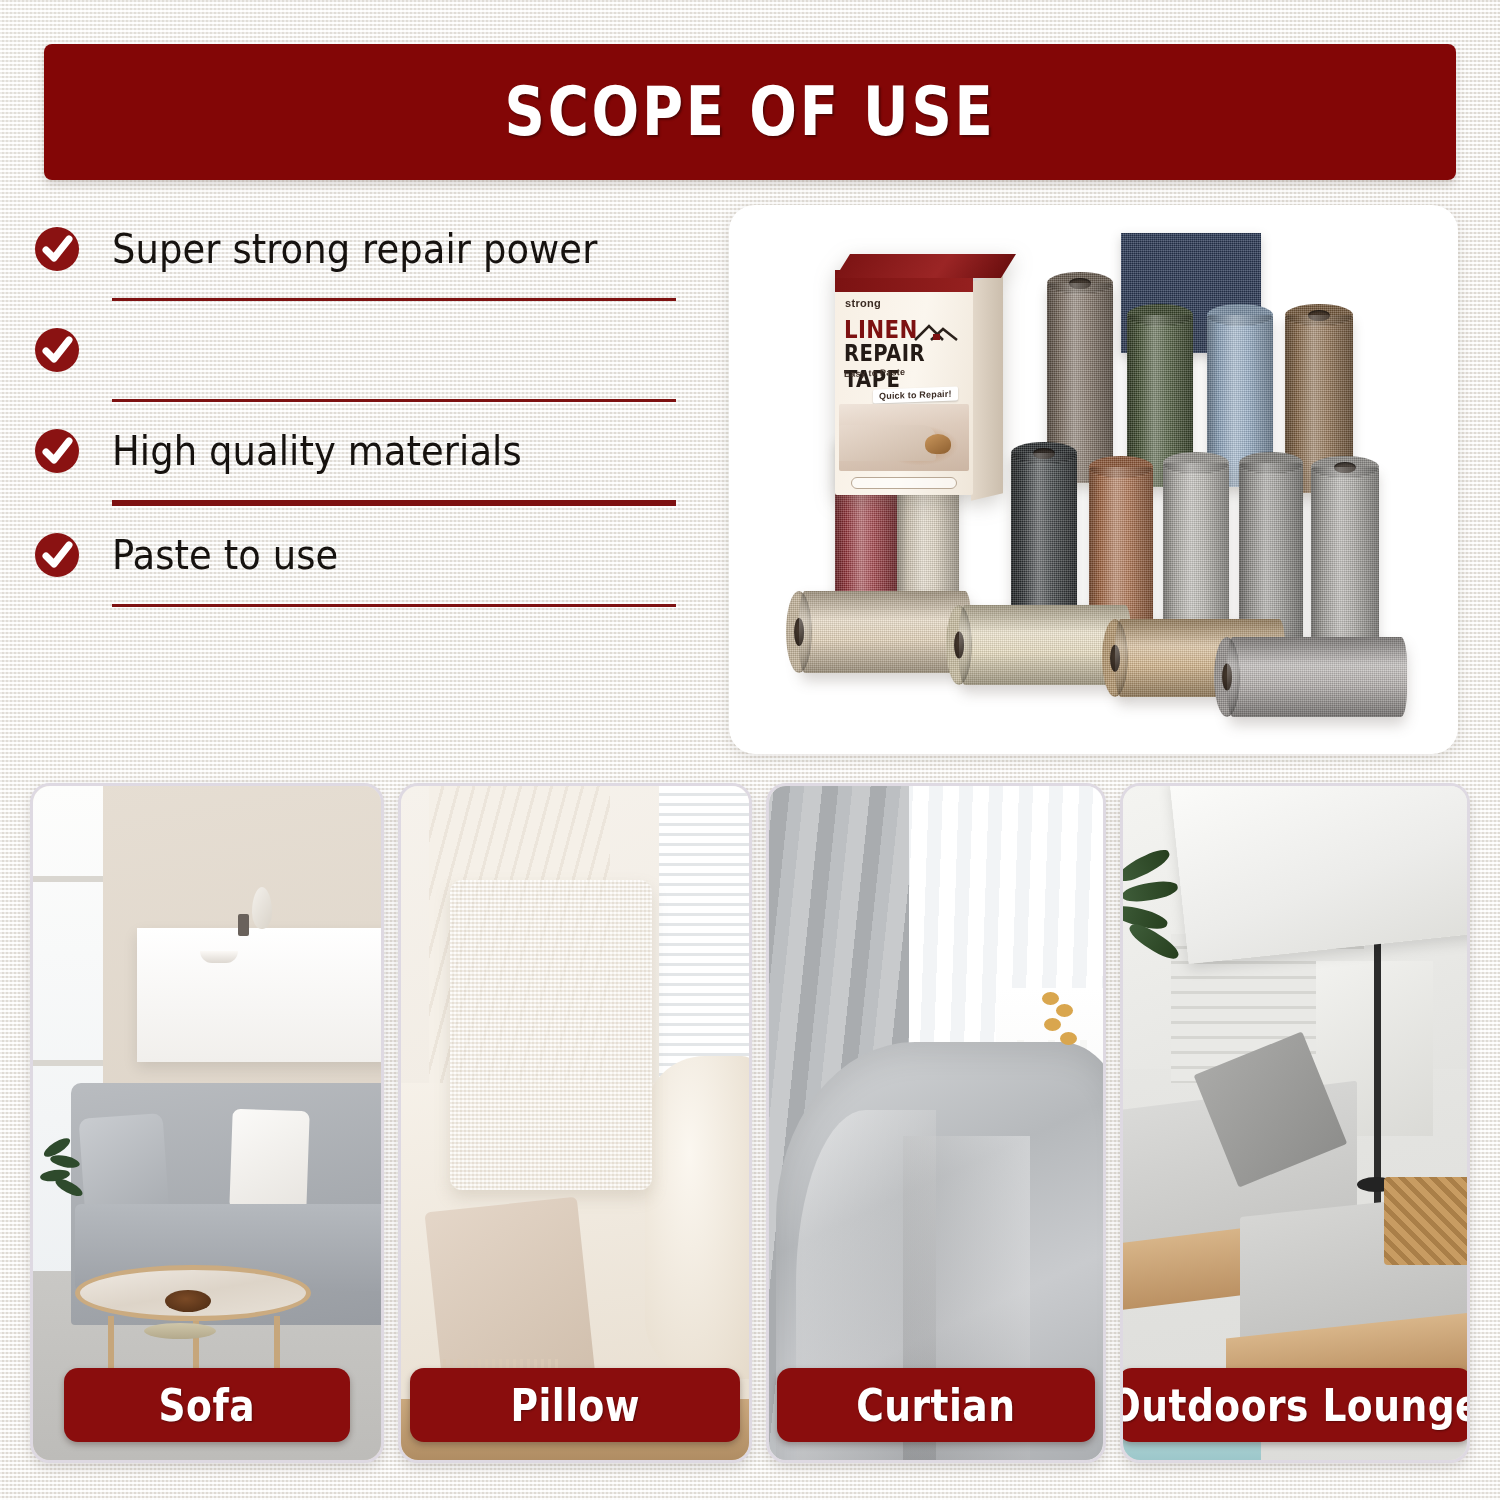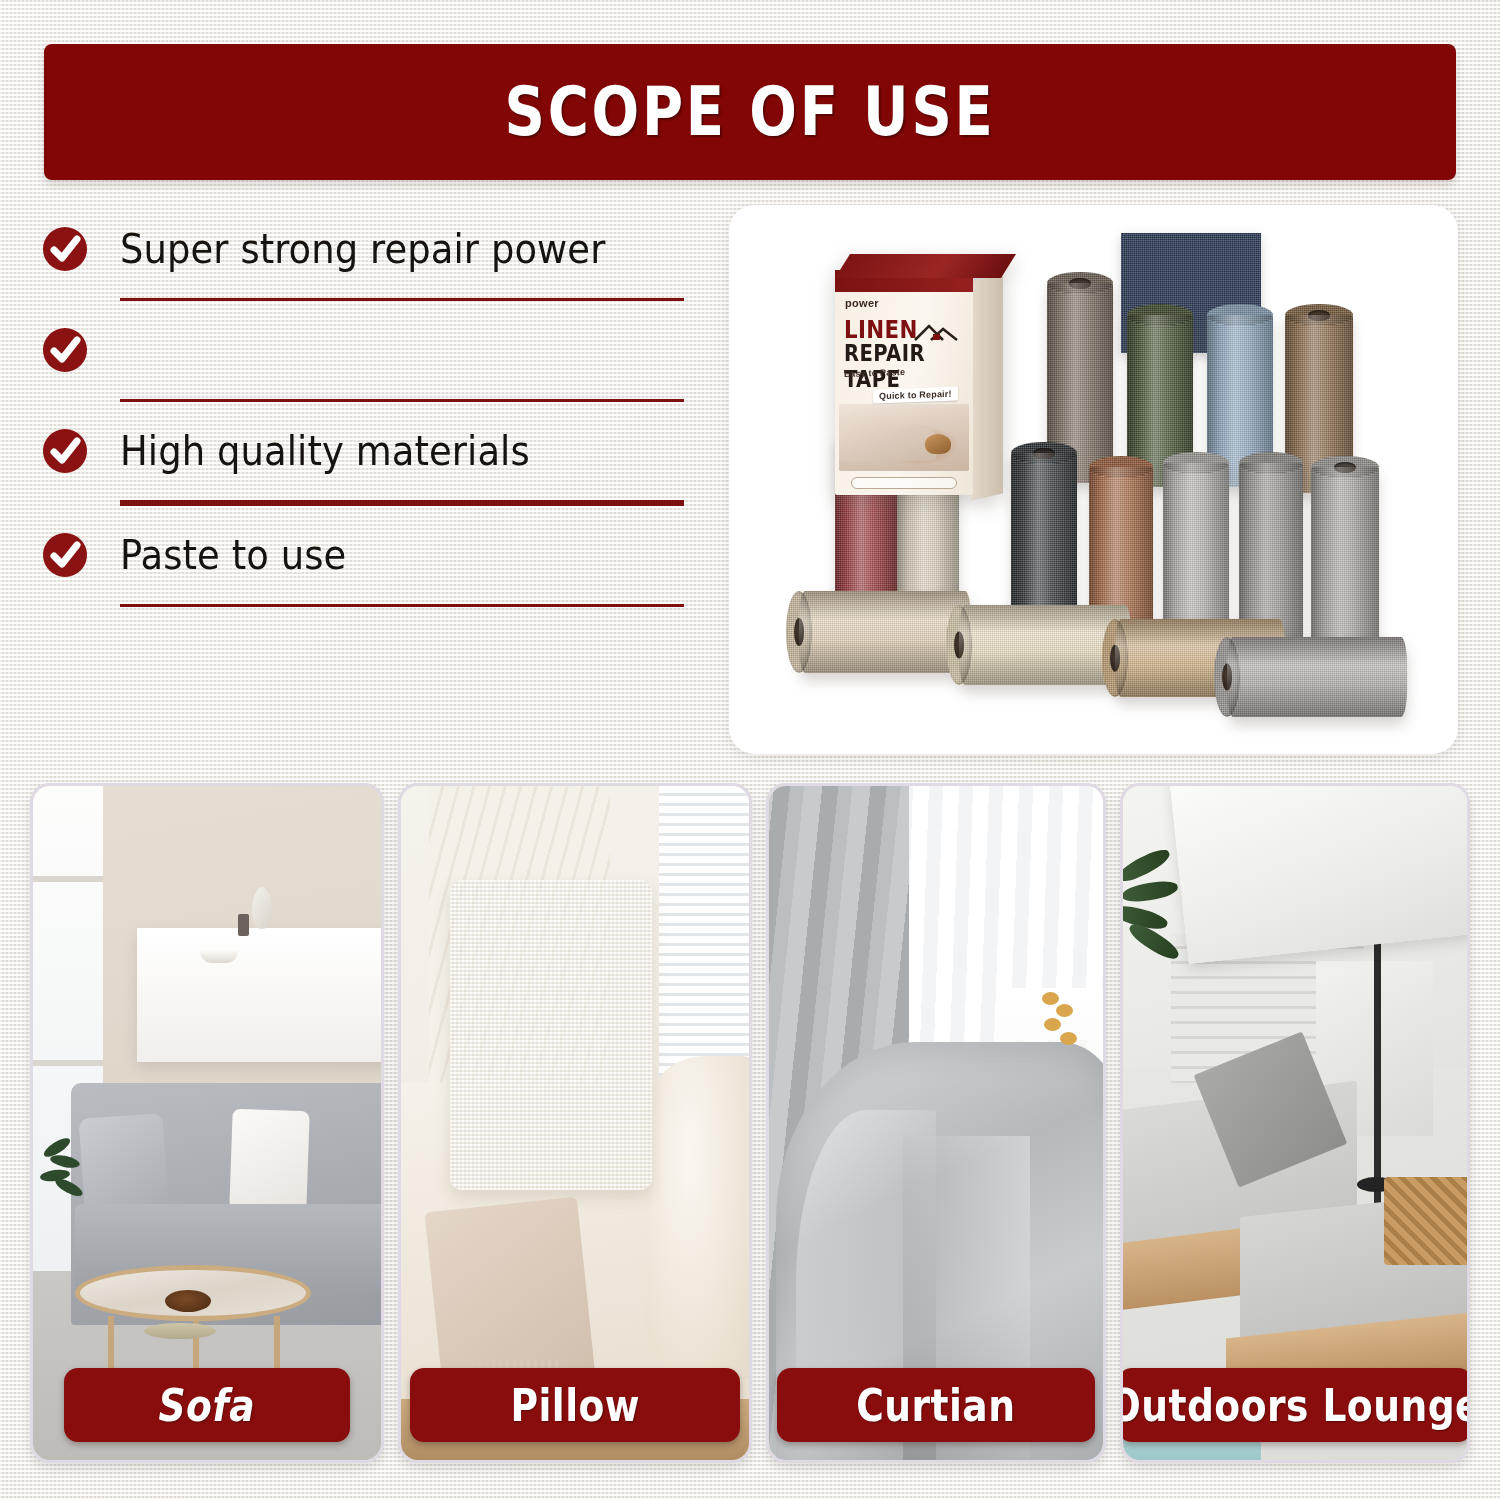--- a/index.html
+++ b/index.html
@@ -38,21 +38,21 @@
     font-weight: 700;
     letter-spacing: 3px;
     transform: scaleX(.93);
     text-shadow: 2px 2px 2px rgba(0,0,0,.35);
     white-space: nowrap;
   }
 
   
   .features {
     position: absolute;
-    left: 42px; top: 200px;
+    left: 34px; top: 200px;
     width: 646px;
   }
   .feature-row {
     display: flex;
     align-items: center;
     height: 98px;
   }
   .check-icon {
     width: 46px; height: 46px;
     flex: 0 0 46px;
@@ -289,21 +289,21 @@
     z-index: 5;
   }
   .tile-label span {
     font-family: "Liberation Sans Narrow", "DejaVu Sans Condensed", "Liberation Sans", sans-serif;
     font-size: 44px;
     font-weight: 700;
     letter-spacing: .5px;
     transform: scaleX(.95);
     text-shadow: 1px 1px 2px rgba(0,0,0,.35);
   }
-  .tile.t1 .tile-label { width: 286px; font-style: italic; }
+  .tile.t1 .tile-label { width: 286px; }
   .tile.t2 .tile-label { width: 330px; text-align: right; }
   .tile.t3 .tile-label { width: 318px; }
   .tile.t4 .tile-label { width: 354px; padding: 0 10px; }
 
   
   .s1-wall { position:absolute; inset:0; background: linear-gradient(170deg,#e6ded3 0%, #ded5c9 55%, #d8cec1 100%); }
   .s1-window { position:absolute; left:0; top:0; width:20%; height:74%;
     background: linear-gradient(180deg,#fdfdfc,#eef1f3); }
   .s1-window .mullion { position:absolute; left:0; right:0; height:6px; background:#d9d6d0; }
   .s1-cabinet { position:absolute; left:30%; top:21%; right:-4%; height:20%;
@@ -538,21 +538,21 @@
         <div class="endcap">
             <div class="hole"></div>
           </div>
       </div>
 
       <div class="box">
         <div class="box-side"></div>
         <div class="box-face">
           <div class="box-band"></div>
           <div class="box-brand">
-            <span>power</span>
+            <span>strong</span>
           </div>
           <div class="box-h1">LINEN</div>
           <div class="box-h2">REPAIR TAPE</div>
           <svg class="box-roof" viewBox="0 0 46 26">
             <path d="M2 20 L16 6 L30 20" stroke="#2b211b" stroke-width="2.5" fill="none"></path>
             <path d="M18 20 L30 9 L44 20" stroke="#2b211b" stroke-width="2.5" fill="none"></path>
             <rect x="20" y="14" width="7" height="6" fill="#7d1111"></rect>
           </svg>
           <div class="box-tag t1">Easy to Paste</div>
           <div class="box-tag t2">Quick to Repair!</div>

